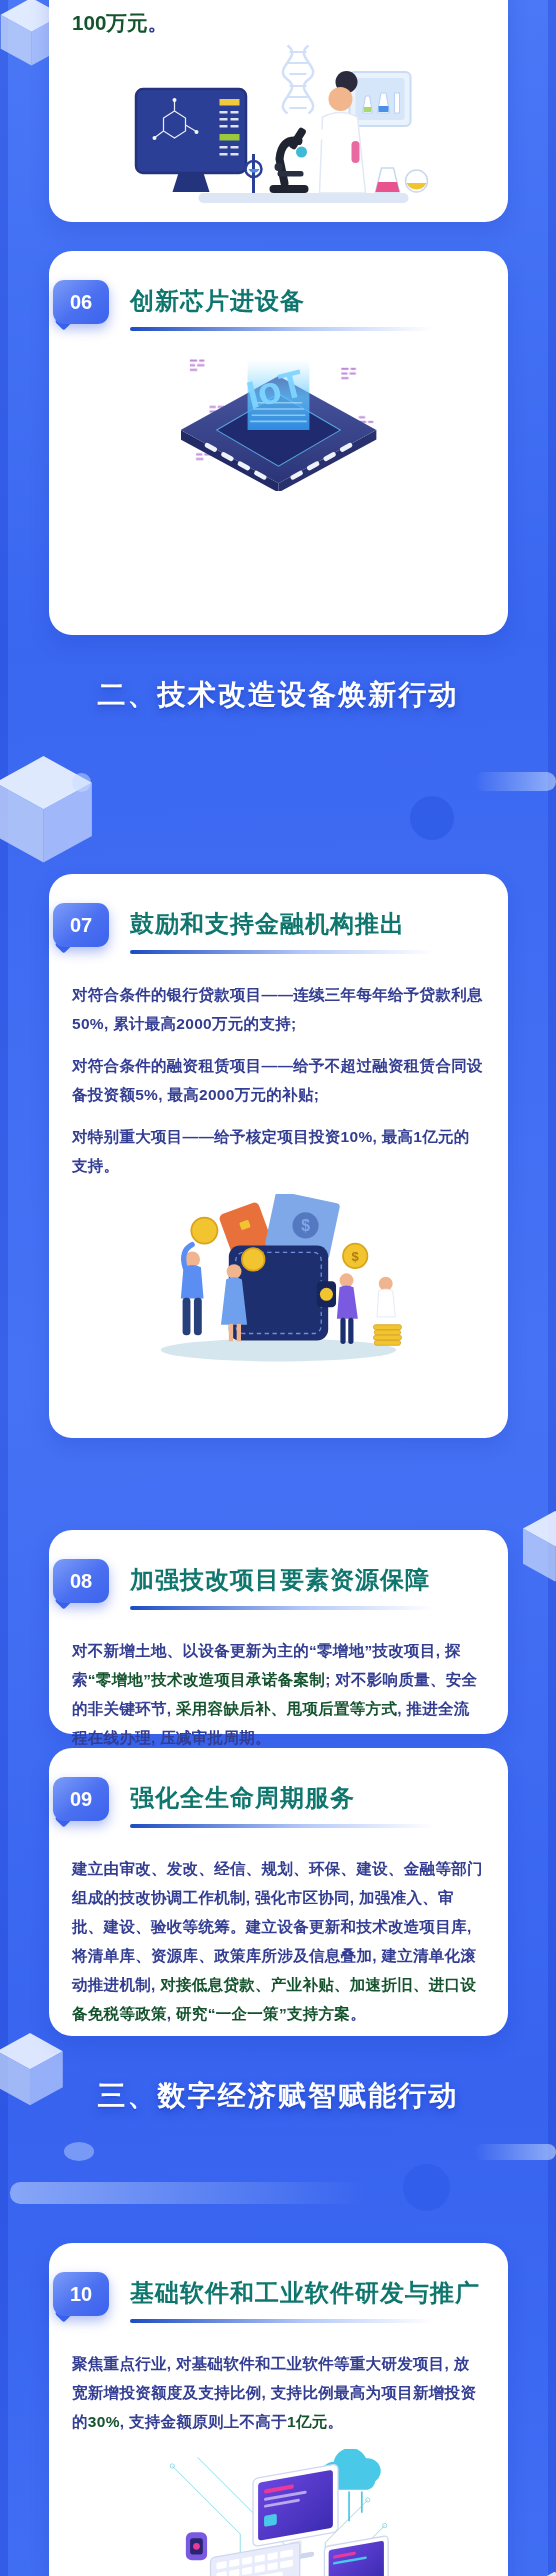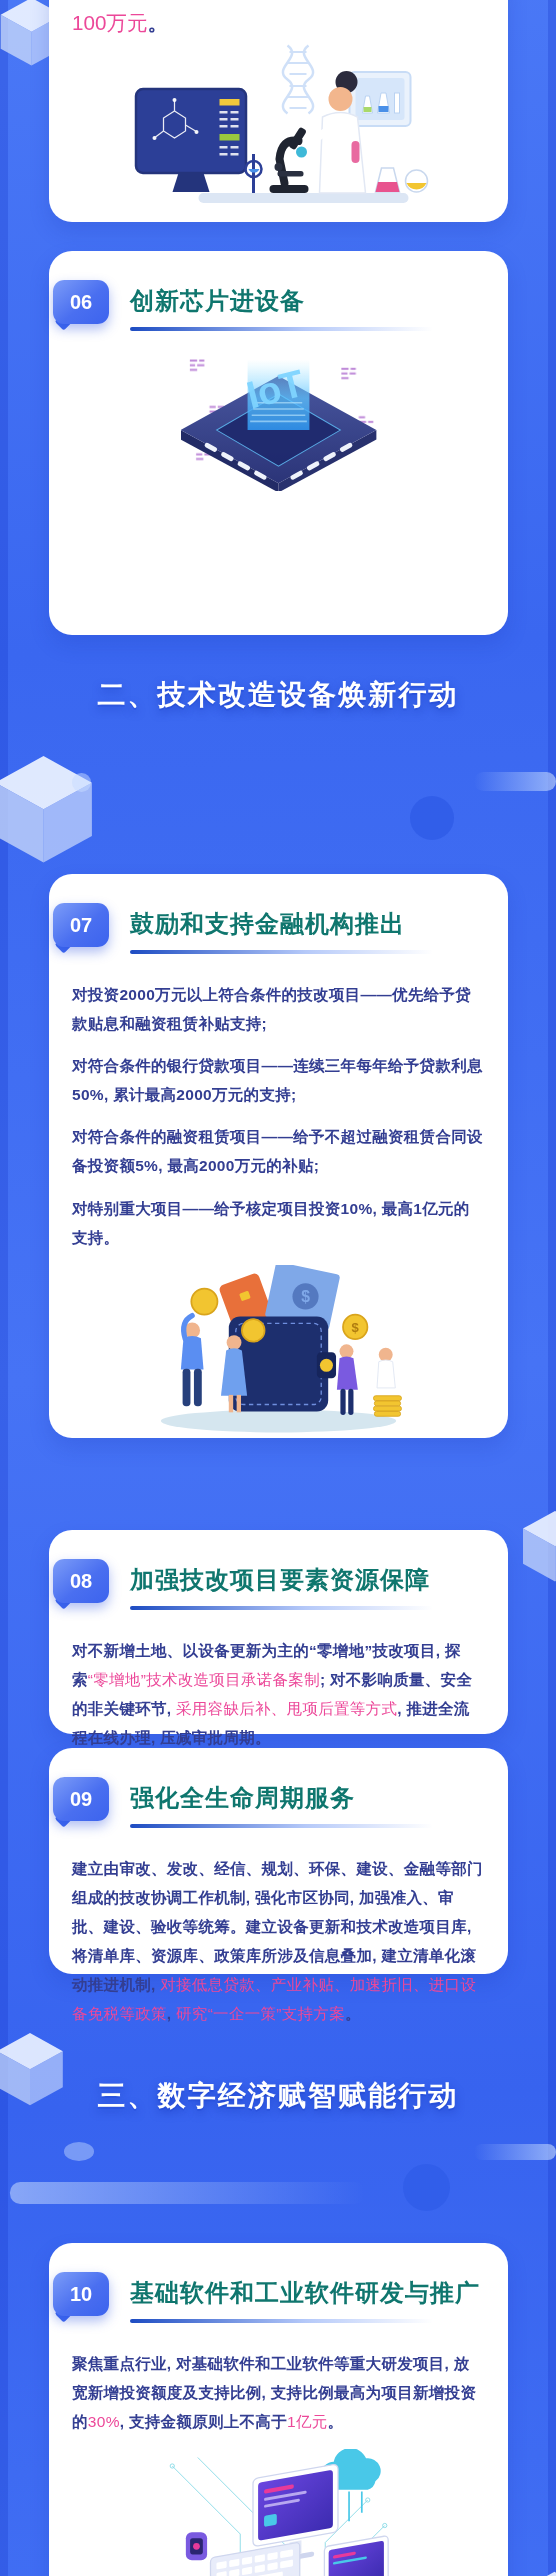--- a/index.html
+++ b/index.html
@@ -25,21 +25,21 @@
     background:linear-gradient(140deg,#7d9df8 0%,#4a6ff0 55%,#3c63ee 100%);
     color:#fff;font-size:20px;font-weight:800;display:flex;align-items:center;justify-content:center;
     box-shadow:0 5.2px 11.3px rgba(30,70,220,.35);}
   .badge::after{content:"";position:absolute;left:4.1px;bottom:-4.6px;width:13.4px;height:13.4px;border-radius:2.6px;
     background:#416aef;transform:rotate(45deg);z-index:-1;}
   .ctitle{margin:0 0 0 58px;padding-top:4.1px;font-size:24px;font-weight:800;color:#0f766e;letter-spacing:1px;}
   .underline{margin:10.3px 0 0 58px;width:319px;height:3.6px;border-radius:2.1px;
     background:linear-gradient(90deg,#1d4cc2 0%,rgba(70,120,240,.40) 55%,rgba(255,255,255,0) 95%);}
   .cbody{margin:19.6px 23px 0 23px;font-size:15.5px;line-height:29px;color:#333e92;font-weight:600;letter-spacing:0.3px;}
   .cbody .para{margin:0 0 13.4px 0;}
-  .hl{color:#ec4899;font-weight:400;}
+  .hl{color:#14532d;font-weight:700;}
   .illus{display:block;margin:7.2px auto 0 auto;}
   .tailline{margin:40px 23px 0 23px;font-size:20.6px;line-height:27px;font-weight:800;color:#333e92;}
   .tailline .hl{font-size:20.6px;}
 </style>
 </head>
 <body>
 
 <div class="strip left"></div>
 <div class="strip right"></div>
 
@@ -250,21 +250,20 @@
 
 <div class="divider" style="top:676px">二、技术改造设备焕新行动</div>
 
 <section class="card" style="top:874px;height:564px">
   <div class="chead">
     <div class="badge">07</div>
     <h2 class="ctitle">鼓励和支持金融机构推出</h2>
     <div class="underline"></div>
   </div>
   <div class="cbody">
-    <p class="para"><span>对投资2000万元以上符合条件的技改项目——优先给予贷款贴息和融资租赁补贴支持;</span></p>
     <p class="para"><span>对符合条件的银行贷款项目——连续三年每年给予贷款利息50%, 累计最高2000万元的支持;</span></p>
     <p class="para"><span>对符合条件的融资租赁项目——给予不超过融资租赁合同设备投资额5%, 最高2000万元的补贴;</span></p>
     <p class="para"><span>对特别重大项目——给予核定项目投资10%, 最高1亿元的支持。</span></p>
   </div>
   <svg class="illus" width="319" height="170" viewBox="0 0 620 390">
     <ellipse cx="310" cy="358" rx="270" ry="26" fill="#d5e6ef"></ellipse>
     <g>
         <rect x="196" y="28" width="96" height="160" rx="12" fill="#e8703a" transform="rotate(-20 244 108)"></rect>
         <rect x="222" y="62" width="22" height="18" rx="3" fill="#f2c530" transform="rotate(-20 233 71)"></rect>
       </g>
@@ -323,21 +322,21 @@
   <div class="chead">
     <div class="badge">08</div>
     <h2 class="ctitle">加强技改项目要素资源保障</h2>
     <div class="underline"></div>
   </div>
   <div class="cbody">
     <p class="para"><span>对不新增土地、以设备更新为主的“零增地”技改项目, 探索</span><span class="hl">“零增地”技术改造项目承诺备案制</span><span>; 对不影响质量、安全的非关键环节, </span><span class="hl">采用容缺后补、甩项后置等方式</span><span>, 推进全流程在线办理, 压减审批周期。</span></p>
   </div>
 </section>
 
-<section class="card" style="top:1748px;height:226px">
+<section class="card" style="top:1748px;height:288px">
   <div class="chead">
     <div class="badge">09</div>
     <h2 class="ctitle">强化全生命周期服务</h2>
     <div class="underline"></div>
   </div>
   <div class="cbody">
     <p class="para"><span>建立由审改、发改、经信、规划、环保、建设、金融等部门组成的技改协调工作机制, 强化市区协同, 加强准入、审批、建设、验收等统筹。建立设备更新和技术改造项目库, 将清单库、资源库、政策库所涉及信息叠加, 建立清单化滚动推进机制, </span><span class="hl">对接低息贷款、产业补贴、加速折旧、进口设备免税等政策</span><span>, </span><span class="hl">研究“一企一策”支持方案</span><span>。</span></p>
   </div>
 </section>
 

